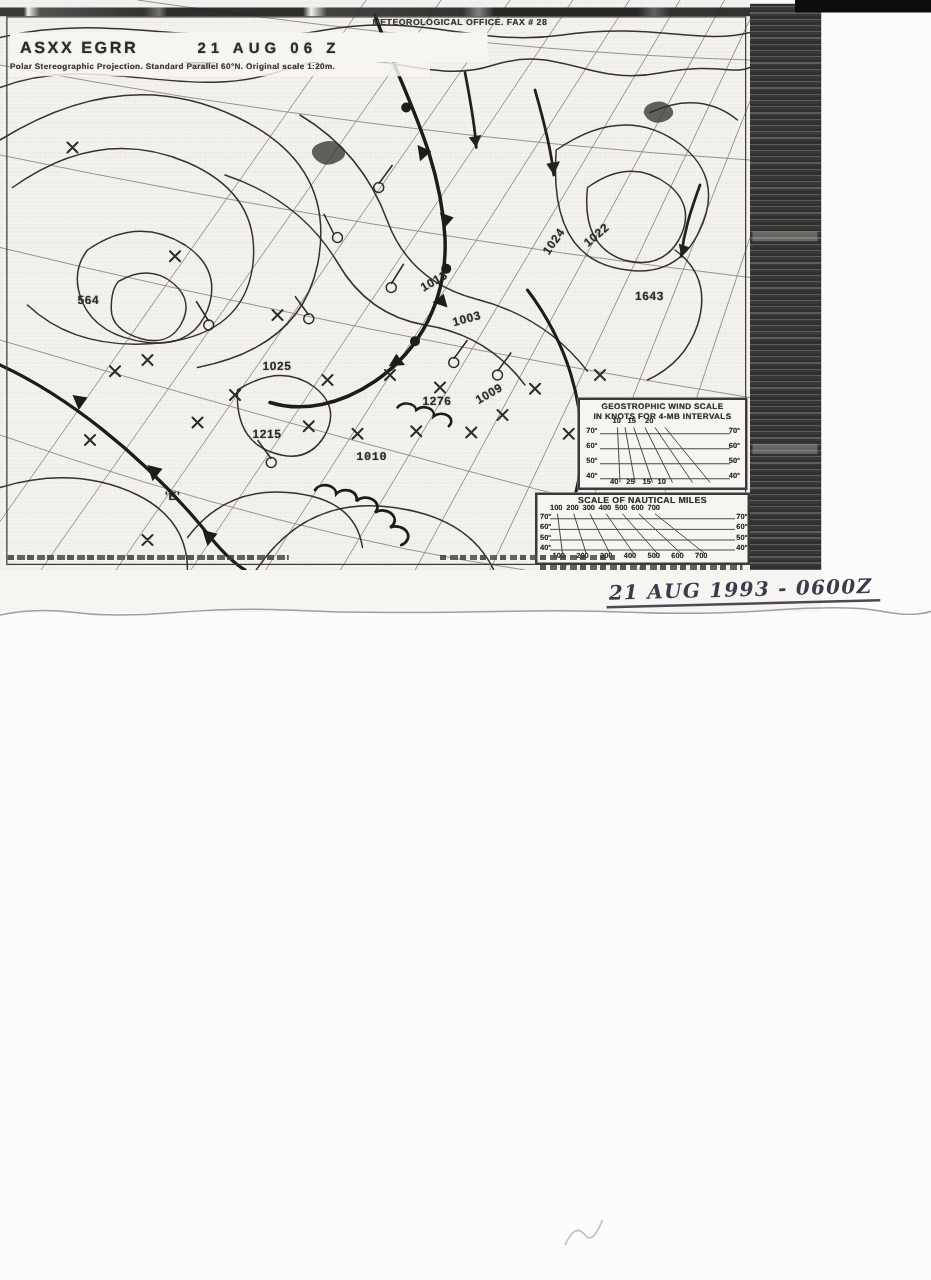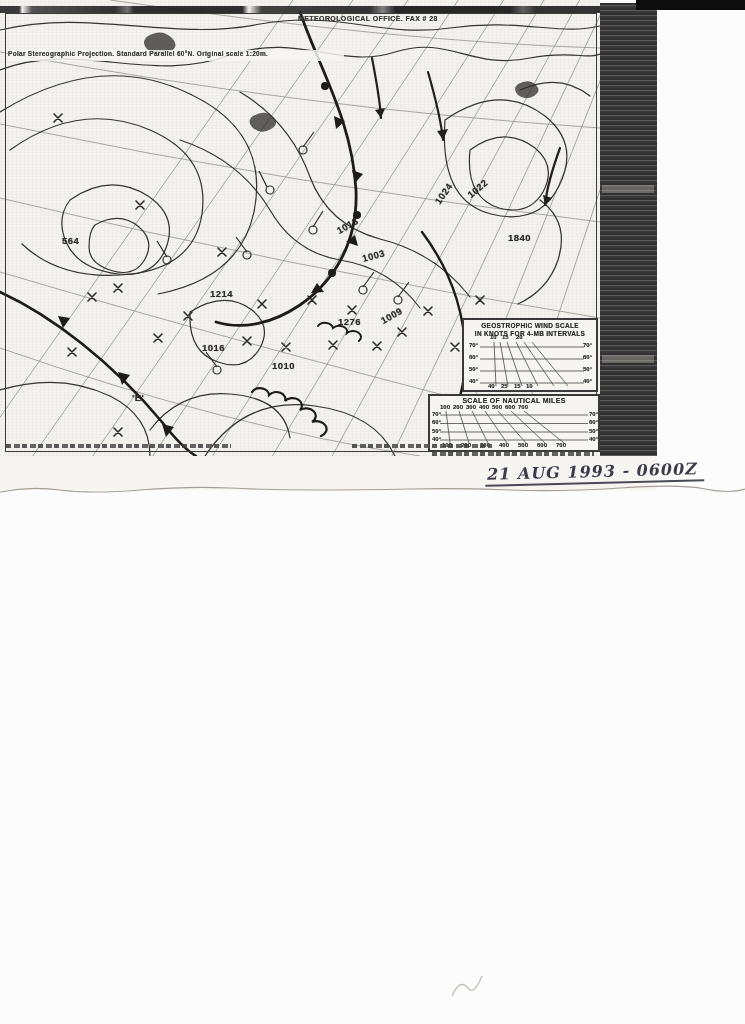--- a/index.html
+++ b/index.html
@@ -156,35 +156,39 @@
       </g>
       <g fill="#2f2d2b" opacity="0.75">
         <path d="M148,36 q14,-8 24,2 q8,8 -2,14 q-12,7 -22,-2 q-8,-8 0,-14 z"></path>
         <path d="M253,116 q12,-7 20,1 q7,7 -2,12 q-10,6 -18,-1 q-7,-7 0,-12 z"></path>
         <path d="M518,84 q11,-6 18,1 q6,6 -2,11 q-9,5 -16,-1 q-6,-6 0,-11 z"></path>
       </g>
     </svg>
 
     <div class="frame"></div>
 
+    <div class="header-strip">
+      <span class="bulletin">ASXX EGRR</span>
+      <span class="issue">21 AUG 06 Z</span>
+    </div>
     <div class="office-line">METEOROLOGICAL OFFICE. FAX # 28</div>
     <div class="projection-note">Polar Stereographic Projection. Standard Parallel 60°N. Original scale 1:20m.</div>
 
     <div class="labels">
 
     <span class="plabel" style="left: 432px; top: 188px; transform: rotate(-55deg);">1024</span>
         <span class="plabel" style="left: 466px; top: 183px; transform: rotate(-40deg);">1022</span>
         <span class="plabel" style="left: 336px; top: 220px; transform: rotate(-30deg);">1013</span>
         <span class="plabel" style="left: 362px; top: 250px; transform: rotate(-15deg);">1003</span>
-        <span class="plabel" style="left: 210px; top: 288px;">1214</span>
-        <span class="plabel" style="left: 202px; top: 342px;">1016</span>
-        <span class="plabel" style="left: 272px; top: 360px;">1010</span>
+        <span class="plabel" style="left: 210px; top: 288px;">1025</span>
+        <span class="plabel" style="left: 202px; top: 342px;">1215</span>
+        <span class="plabel" style="left: 285px; top: 360px; font-family: Liberation Mono, monospace;">1010</span>
         <span class="plabel" style="left: 338px; top: 316px;">1276</span>
         <span class="plabel" style="left: 380px; top: 310px; transform: rotate(-30deg);">1009</span>
-        <span class="plabel" style="left: 508px; top: 232px;">1840</span>
+        <span class="plabel" style="left: 508px; top: 232px;">1643</span>
         <span class="plabel" style="left: 62px; top: 235px;">564</span>
         <span class="plabel" style="left: 132px; top: 392px;">'E'</span>
       </div>
 
     <div class="legend-box wind-box">
       <div class="box-title wind-title1">GEOSTROPHIC WIND SCALE</div>
       <div class="box-title wind-title2">IN KNOTS FOR 4-MB INTERVALS</div>
       <svg class="box-svg" width="132" height="70" viewBox="0 0 132 70">
         <g stroke="#4a4846" stroke-width="0.8" fill="none">
           <path d="M16,27 H120 M16,39 H120 M16,51 H120 M16,63 H120"></path>

